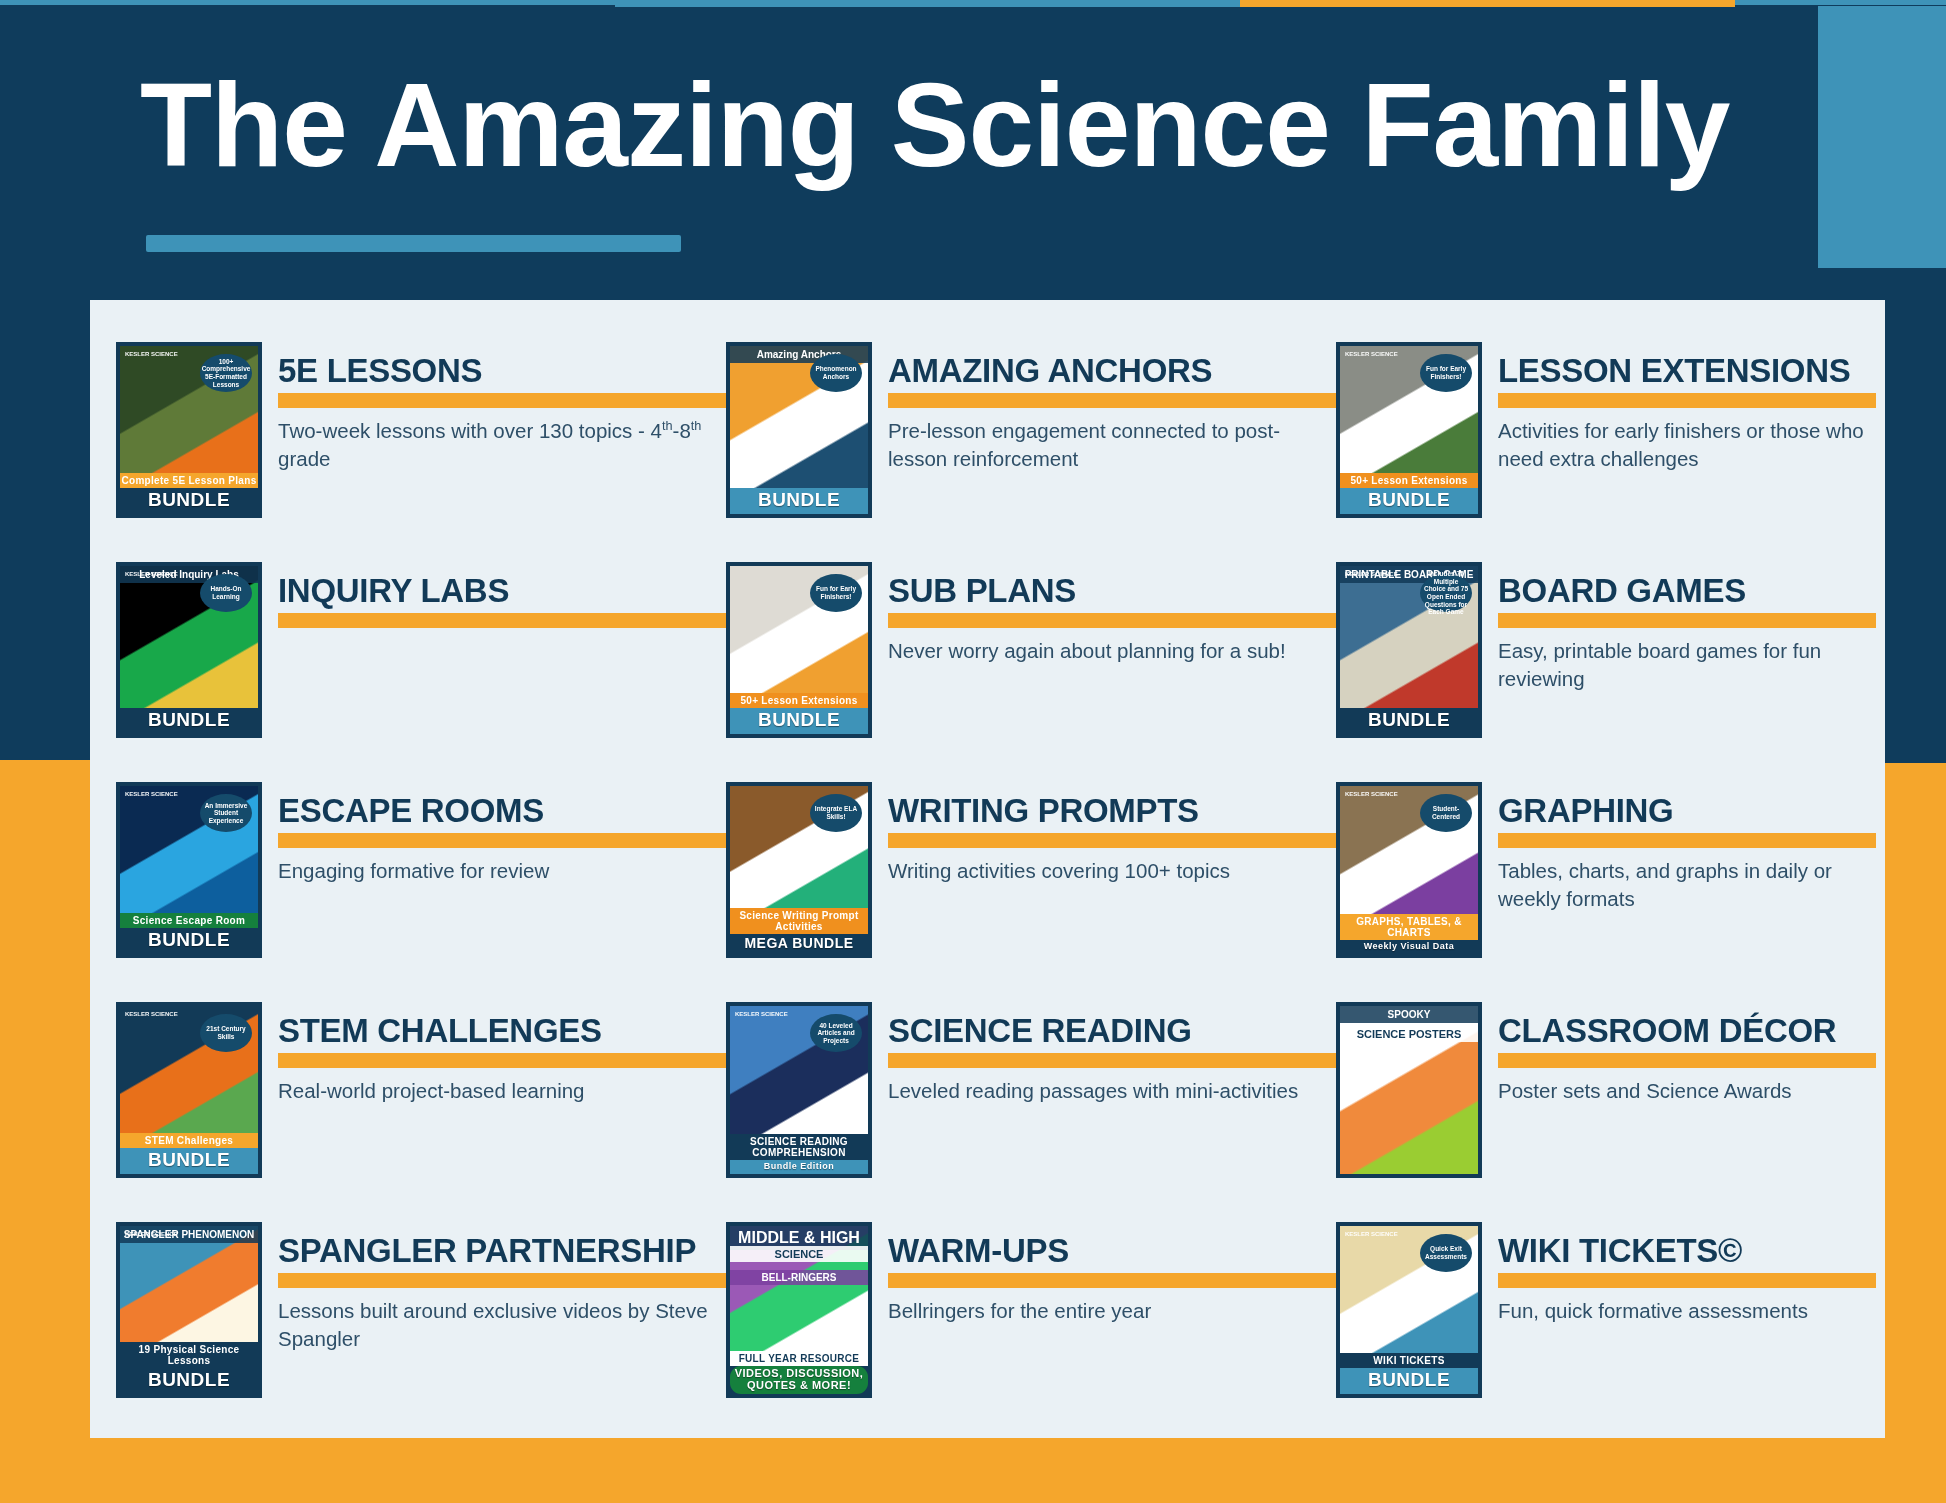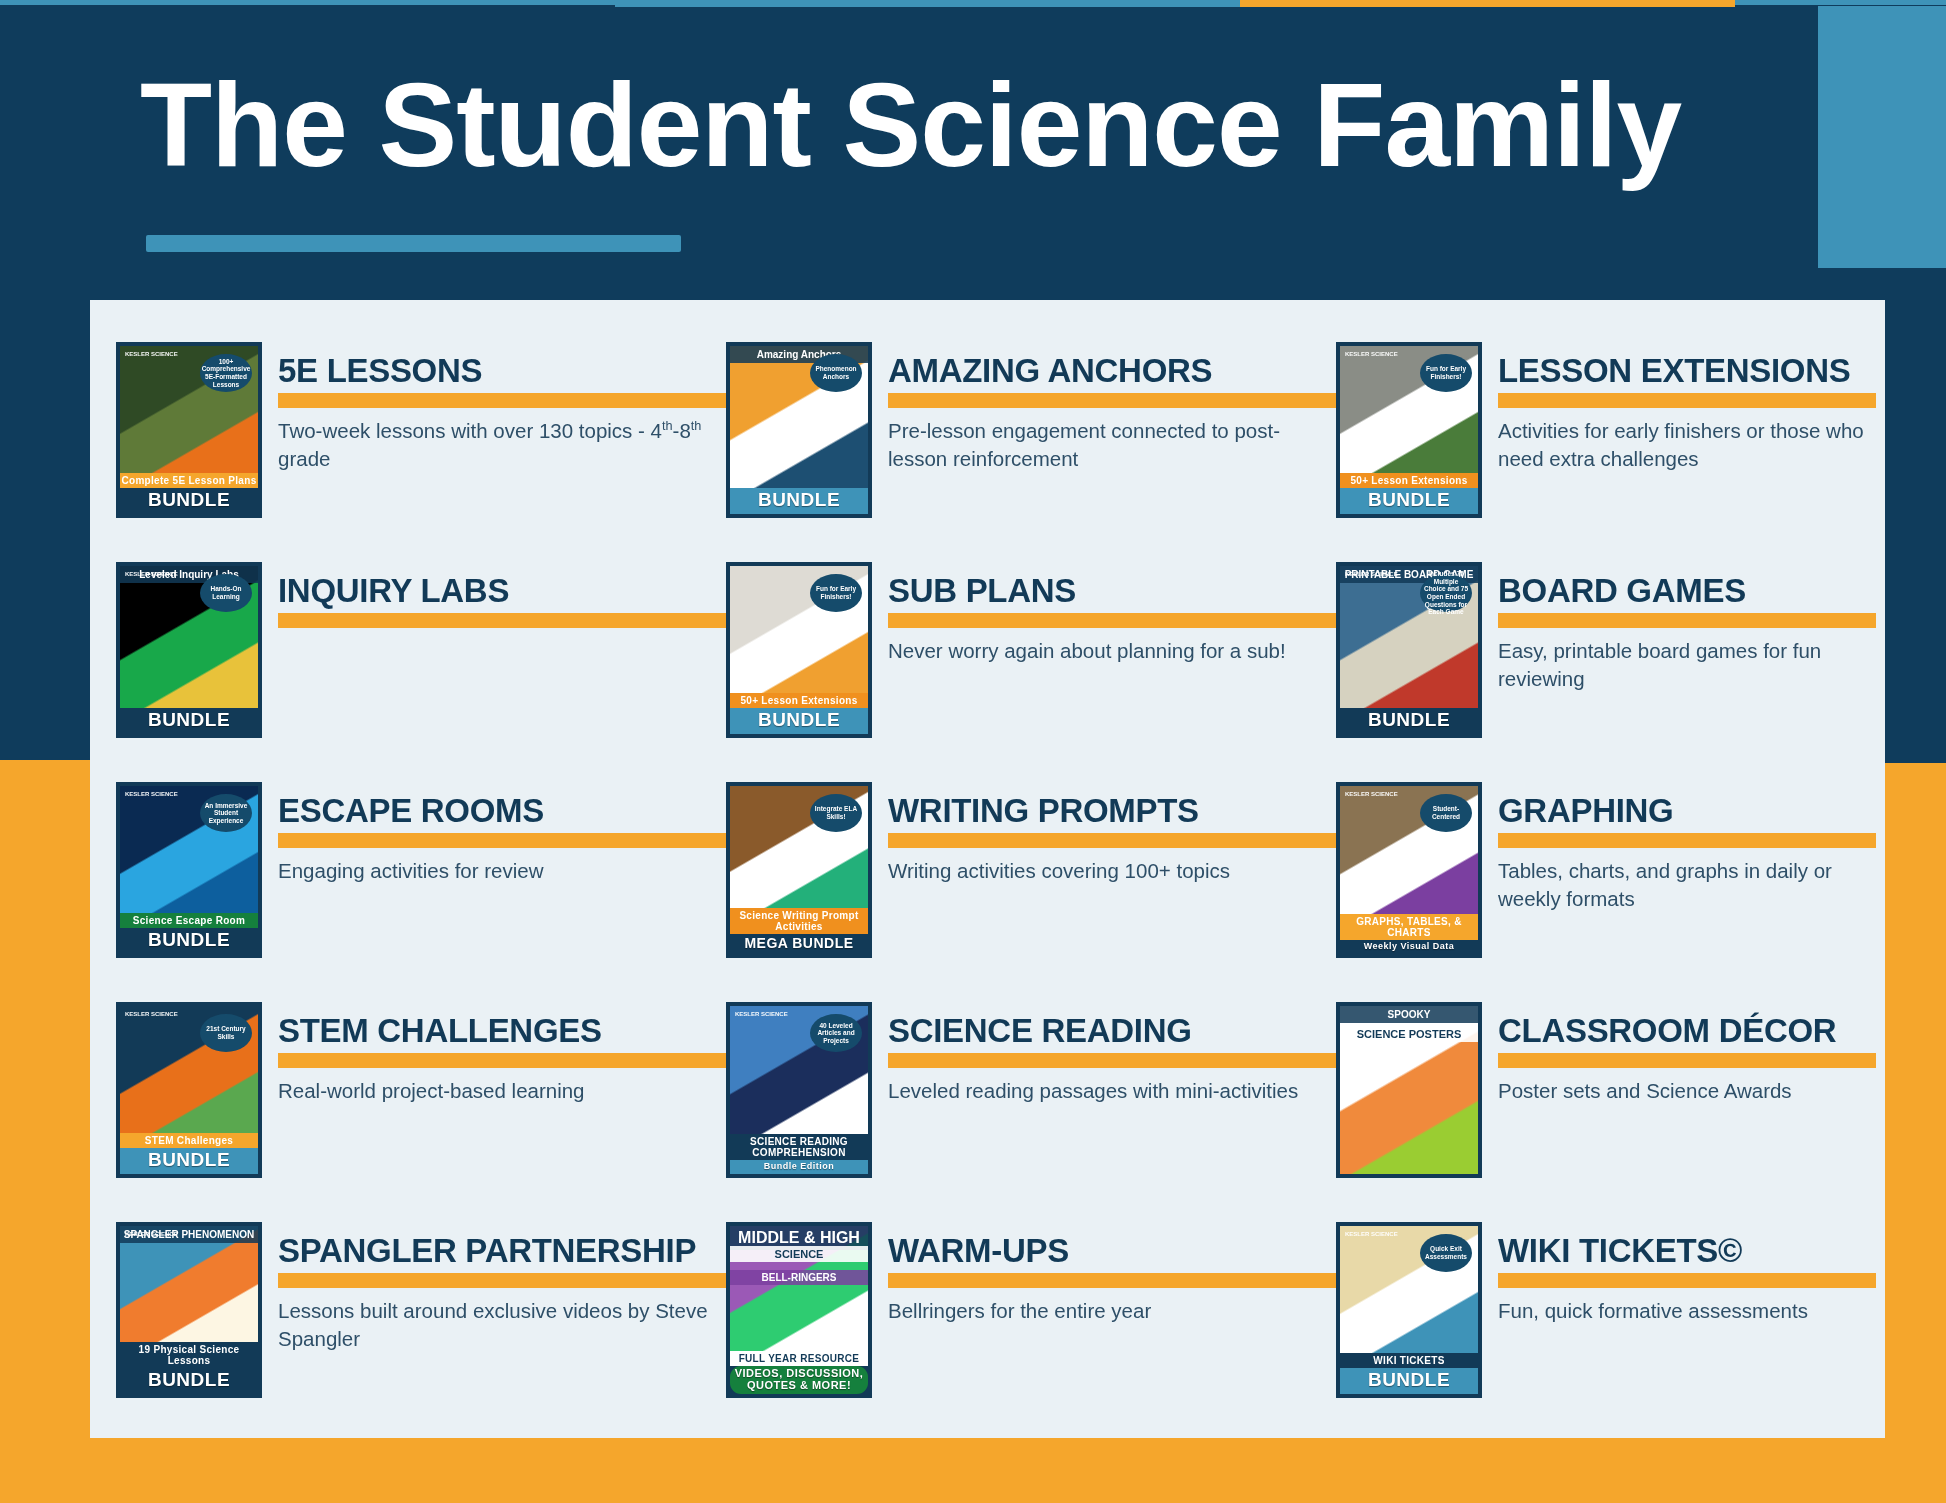--- a/index.html
+++ b/index.html
@@ -208,21 +208,21 @@
   <div class="orange-left-edge"></div>
 
   <div class="band-top-rule3"></div>
   <div class="band-top-rule"></div>
   <div class="band-top-rule2"></div>
   <div class="band-top-rule4"></div>
 
   <div class="teal-right-block"></div>
   <div class="navy-right-edge"></div>
 
-  <div class="poster-title">The Student Science Family</div>
+  <div class="poster-title">The Amazing Science Family</div>
   <div class="title-underline"></div>
 
   <div class="panel">
     <div class="grid" id="grid">
         <div class="card">
           <div class="card-thumb">
             <div class="thumb-art" style="background: linear-gradient(150deg, rgb(47, 74, 37) 0%, rgb(47, 74, 37) 42%, rgb(95, 122, 56) 43%, rgb(95, 122, 56) 70%, rgb(232, 112, 26) 71%, rgb(232, 112, 26) 100%);">
               <div class="klogo">KESLER SCIENCE</div>
               <div class="badge">100+ Comprehensive 5E-Formatted Lessons</div>
             </div>
@@ -312,21 +312,21 @@
             <div class="thumb-art" style="background: linear-gradient(150deg, rgb(10, 42, 82) 0%, rgb(10, 42, 82) 42%, rgb(42, 165, 224) 43%, rgb(42, 165, 224) 70%, rgb(13, 95, 158) 71%, rgb(13, 95, 158) 100%);">
               <div class="klogo">KESLER SCIENCE</div>
               <div class="badge">An Immersive Student Experience</div>
             </div>
             <div class="thumb-caption" style="background: #15803d; color: rgb(255, 255, 255);">Science Escape Room</div>
             <div class="thumb-bundle" style="background: rgb(18, 58, 87);">BUNDLE</div>
           </div>
           <div class="card-text">
             <div class="card-title">ESCAPE ROOMS</div>
             <div class="title-bar"></div>
-            <div class="card-desc">Engaging activities for review</div>
+            <div class="card-desc">Engaging formative for review</div>
           </div>
         </div>
         <div class="card">
           <div class="card-thumb">
             <div class="thumb-art" style="background: linear-gradient(150deg, rgb(138, 90, 43) 0%, rgb(138, 90, 43) 42%, rgb(255, 255, 255) 43%, rgb(255, 255, 255) 70%, rgb(35, 176, 122) 71%, rgb(35, 176, 122) 100%);">
               <div class="badge">Integrate ELA Skills!</div>
             </div>
             <div class="thumb-caption" style="background: rgb(240, 144, 30); color: rgb(255, 255, 255);">Science Writing Prompt Activities</div>
             <div class="thumb-bundle" style="background: rgb(18, 58, 87); font-size: 14px;">MEGA BUNDLE</div>
           </div>

